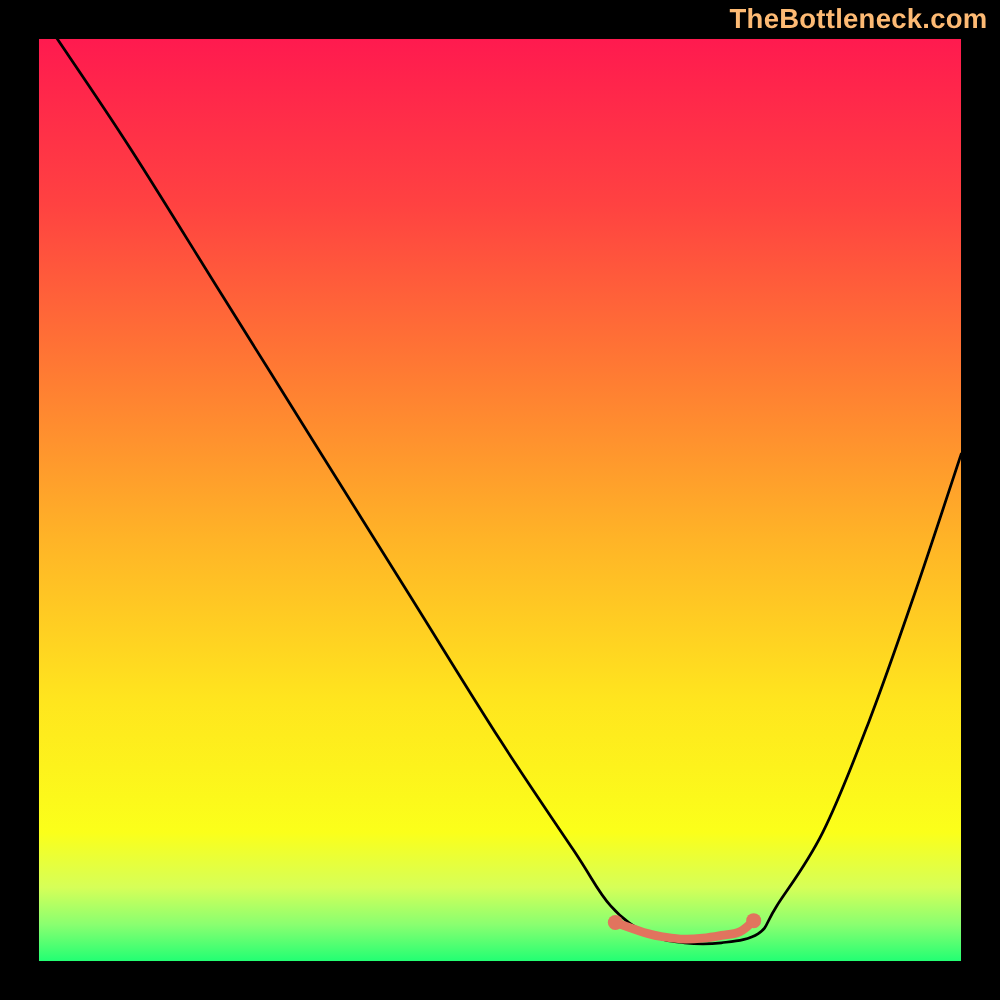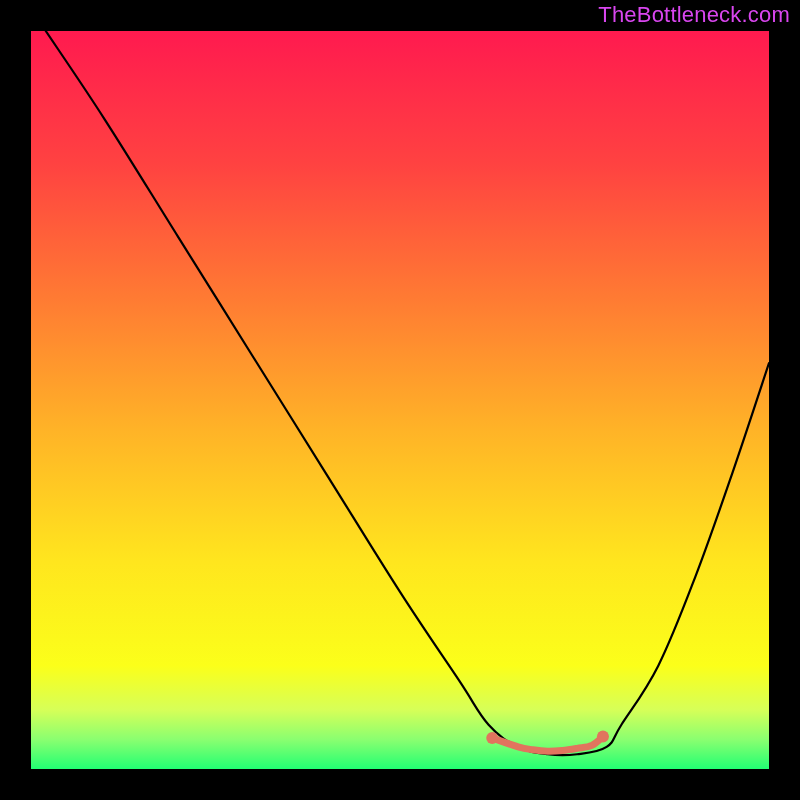--- a/index.html
+++ b/index.html
@@ -15,22 +15,22 @@
     width: 800px;
     height: 800px;
     background: #000;
   }
   .watermark {
     position: absolute;
     top: 2px;
     right: 10px;
     font-family: Arial, Helvetica, sans-serif;
     font-size: 22px;
-    font-weight: 400;
-    color: #d946ef;
+    font-weight: 700;
+    color: #fdba74;
     z-index: 5;
     letter-spacing: 0.2px;
   }
   .plot-area {
     position: absolute;
     left: 31px;
     top: 31px;
     width: 738px;
     height: 738px;
     overflow: hidden;

